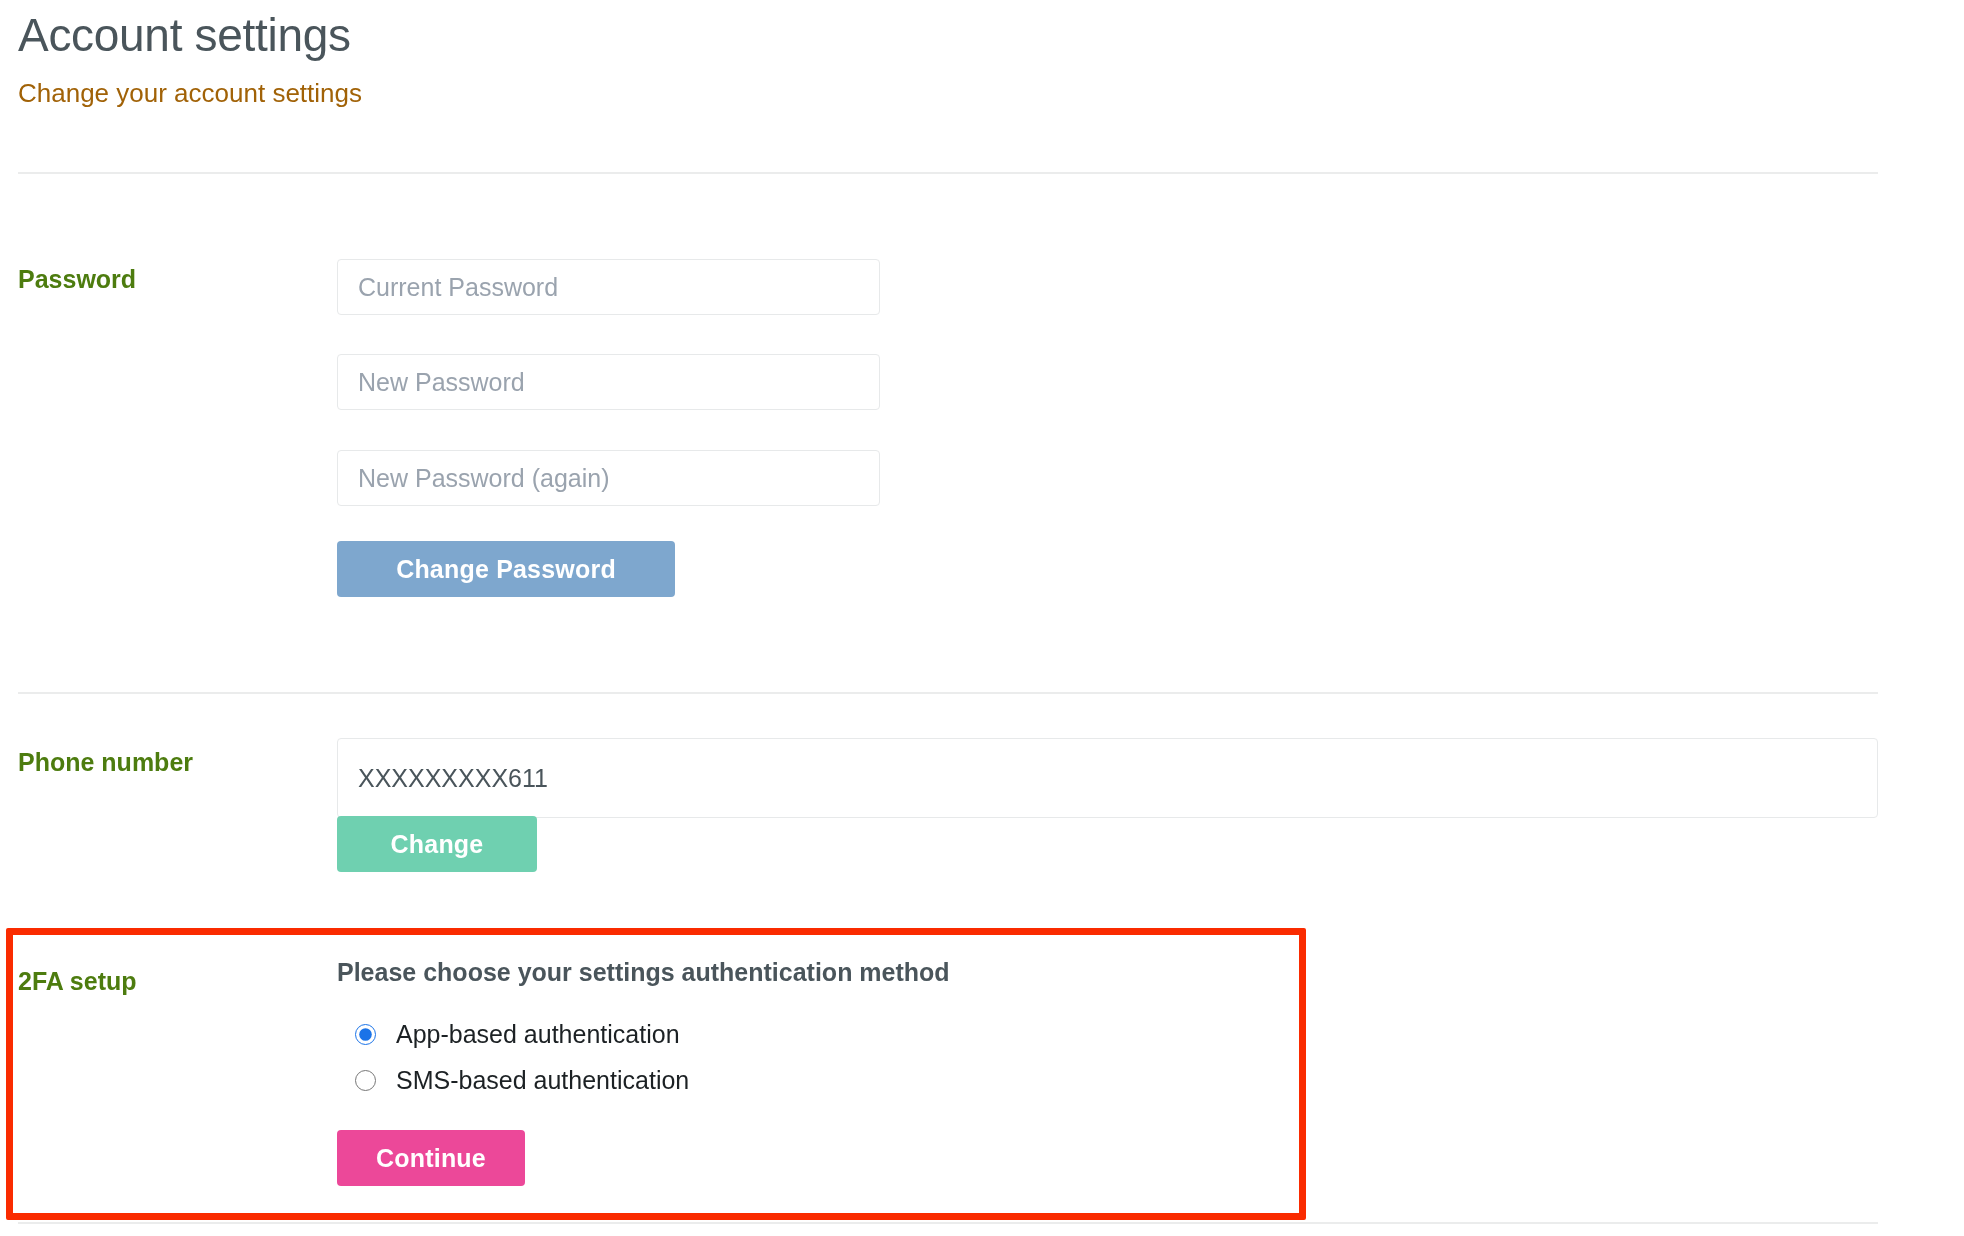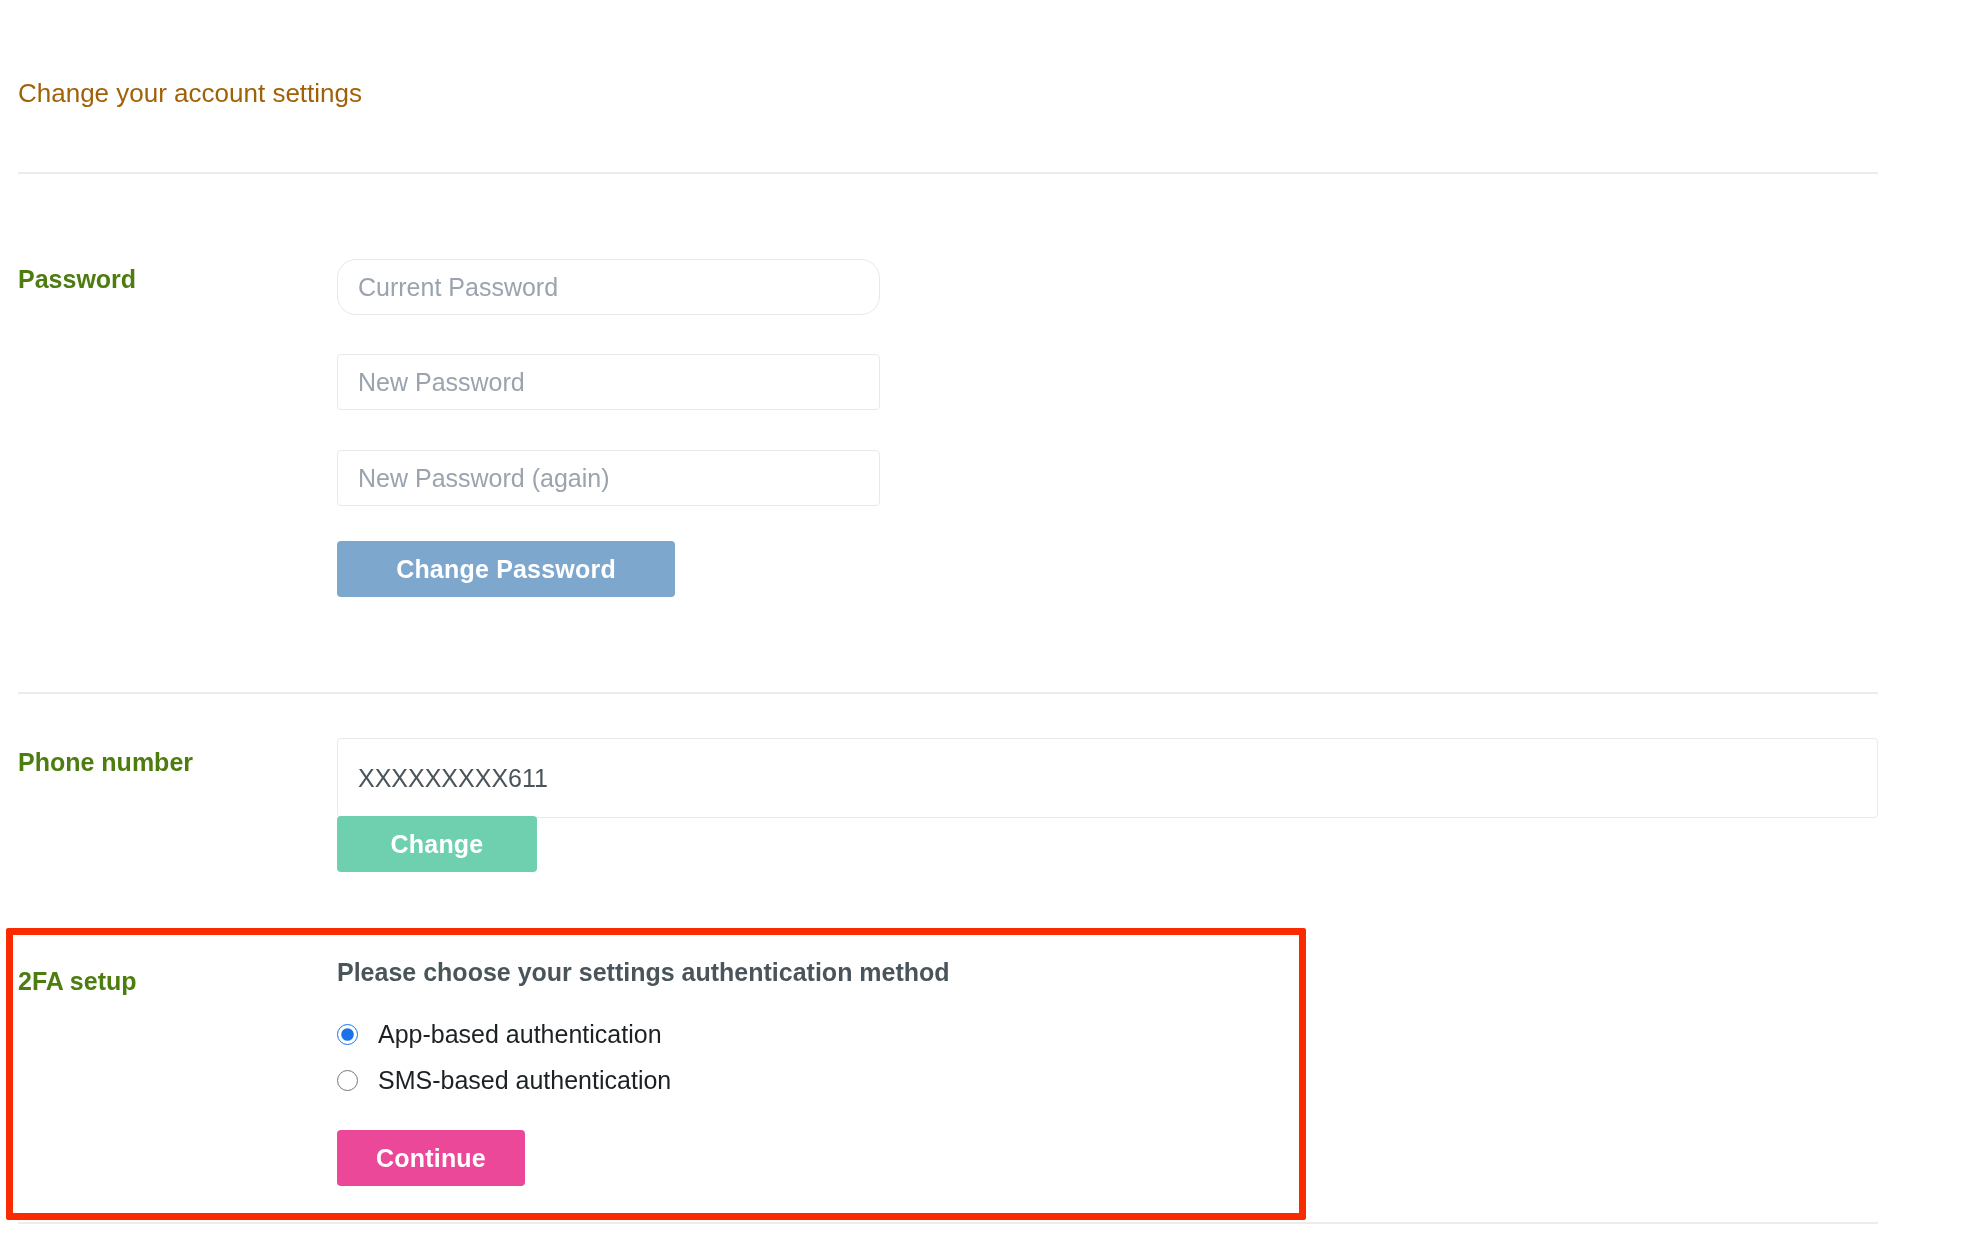--- a/index.html
+++ b/index.html
@@ -75,21 +75,21 @@
     color: #4a555b;
     padding: 0 20px;
     outline: none;
   }
   .text-input::placeholder { color: #9aa3ae; opacity: 1; }
   .pw-input {
     left: 337px;
     width: 543px;
     height: 56px;
   }
-  .pw1 { top: 259px; border-radius: 19px; }
+  .pw1 { top: 259px; }
   .pw2 { top: 354px; }
   .pw3 { top: 450px; }
   .phone-input {
     left: 337px;
     top: 738px;
     width: 1541px;
     height: 80px;
   }
 
   
@@ -131,21 +131,21 @@
   .twofa-heading {
     position: absolute;
     left: 337px; top: 958px;
     font-size: 25px;
     font-weight: bold;
     color: #4a555b;
     white-space: nowrap;
   }
   .radio-row {
     position: absolute;
-    left: 337px;
+    left: 355px;
     display: flex;
     align-items: center;
     height: 34px;
   }
   .radio-row.r1 { top: 1017px; }
   .radio-row.r2 { top: 1063px; }
   .radio-row input[type="radio"] {
     width: 21px; height: 21px;
     margin: 0;
     accent-color: #1a73e8;
@@ -169,20 +169,21 @@
     border: 7px solid #fa2b00;
     border-radius: 2px;
     pointer-events: none;
   }
 </style>
 </head>
 <body>
 
 <div class="page">
 
+  <div class="page-title">Account settings</div>
   <div class="page-subtitle">Change your account settings</div>
 
   <div class="divider d1"></div>
 
   <div class="row-label label-password">Password</div>
 
   <input class="text-input pw-input pw1" type="password" placeholder="Current Password" style="">
 
   <input class="text-input pw-input pw2" type="password" placeholder="New Password" style="">
 

